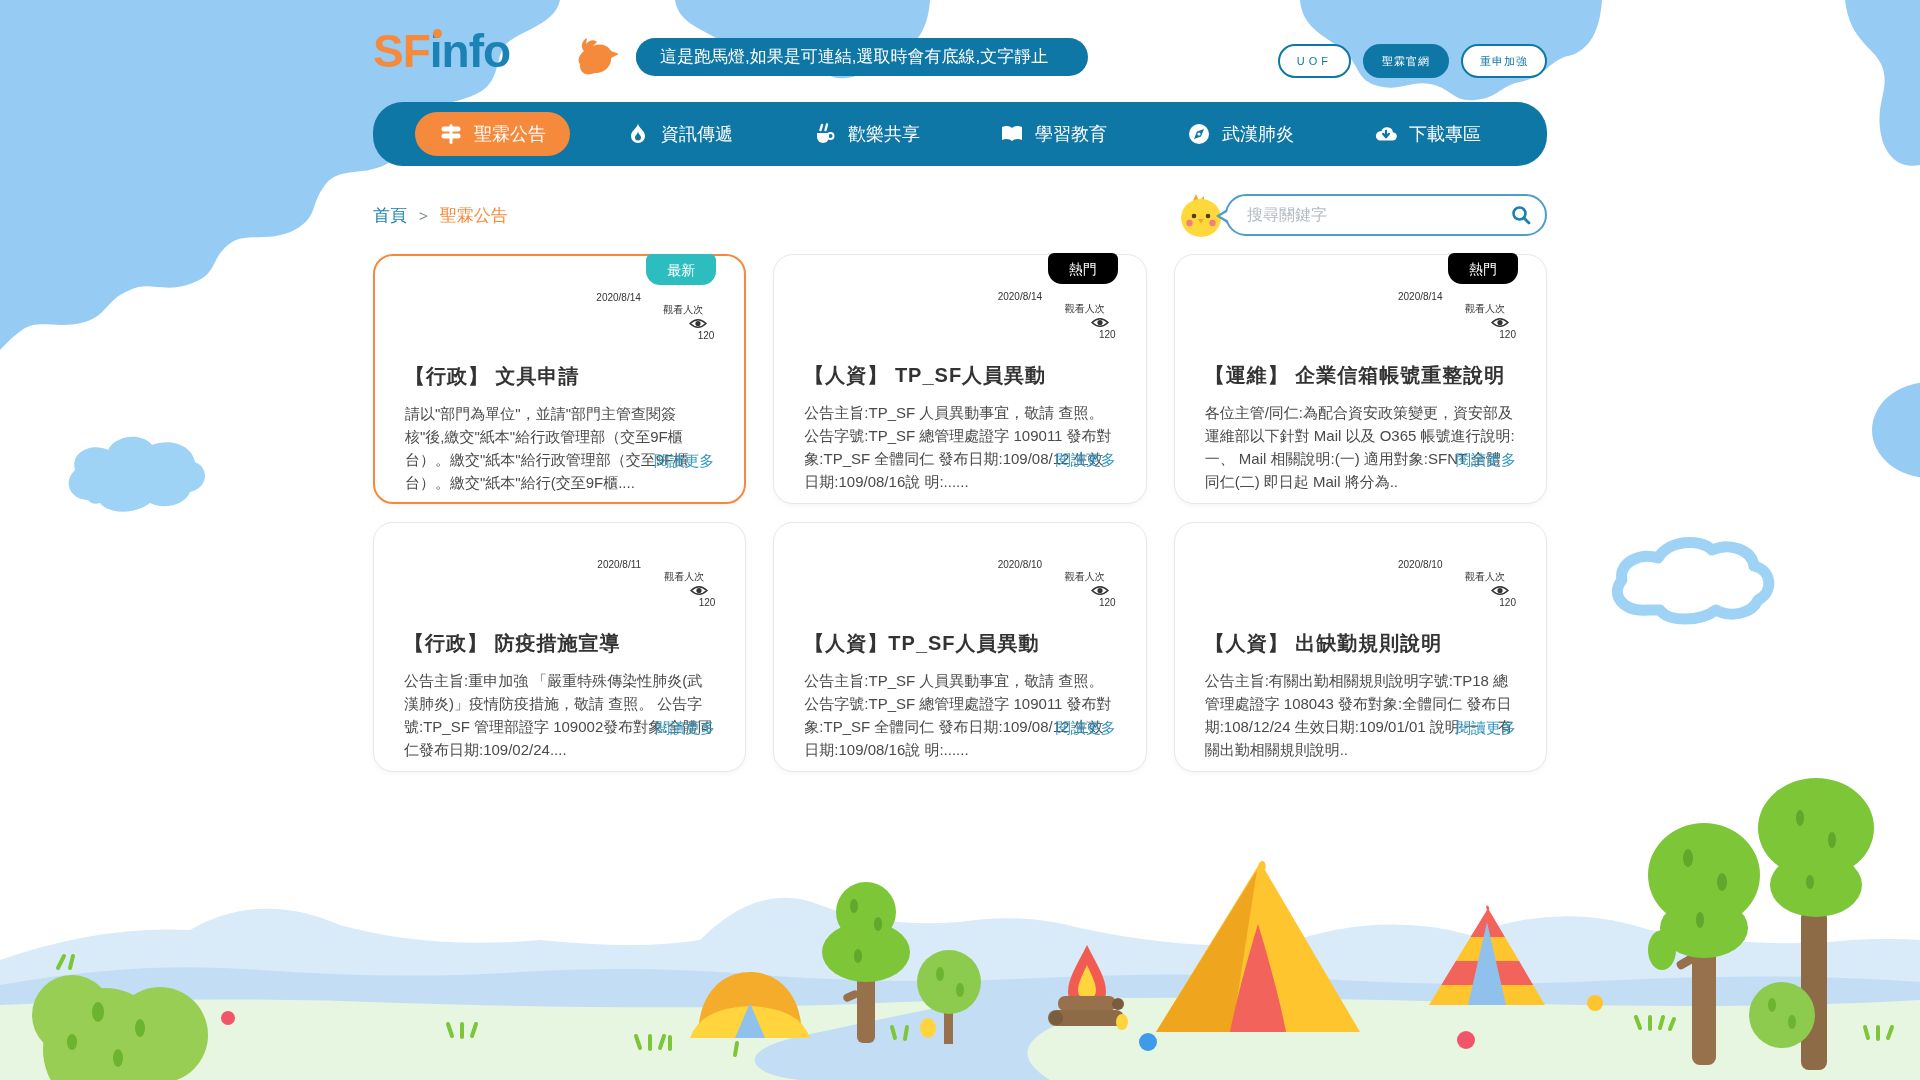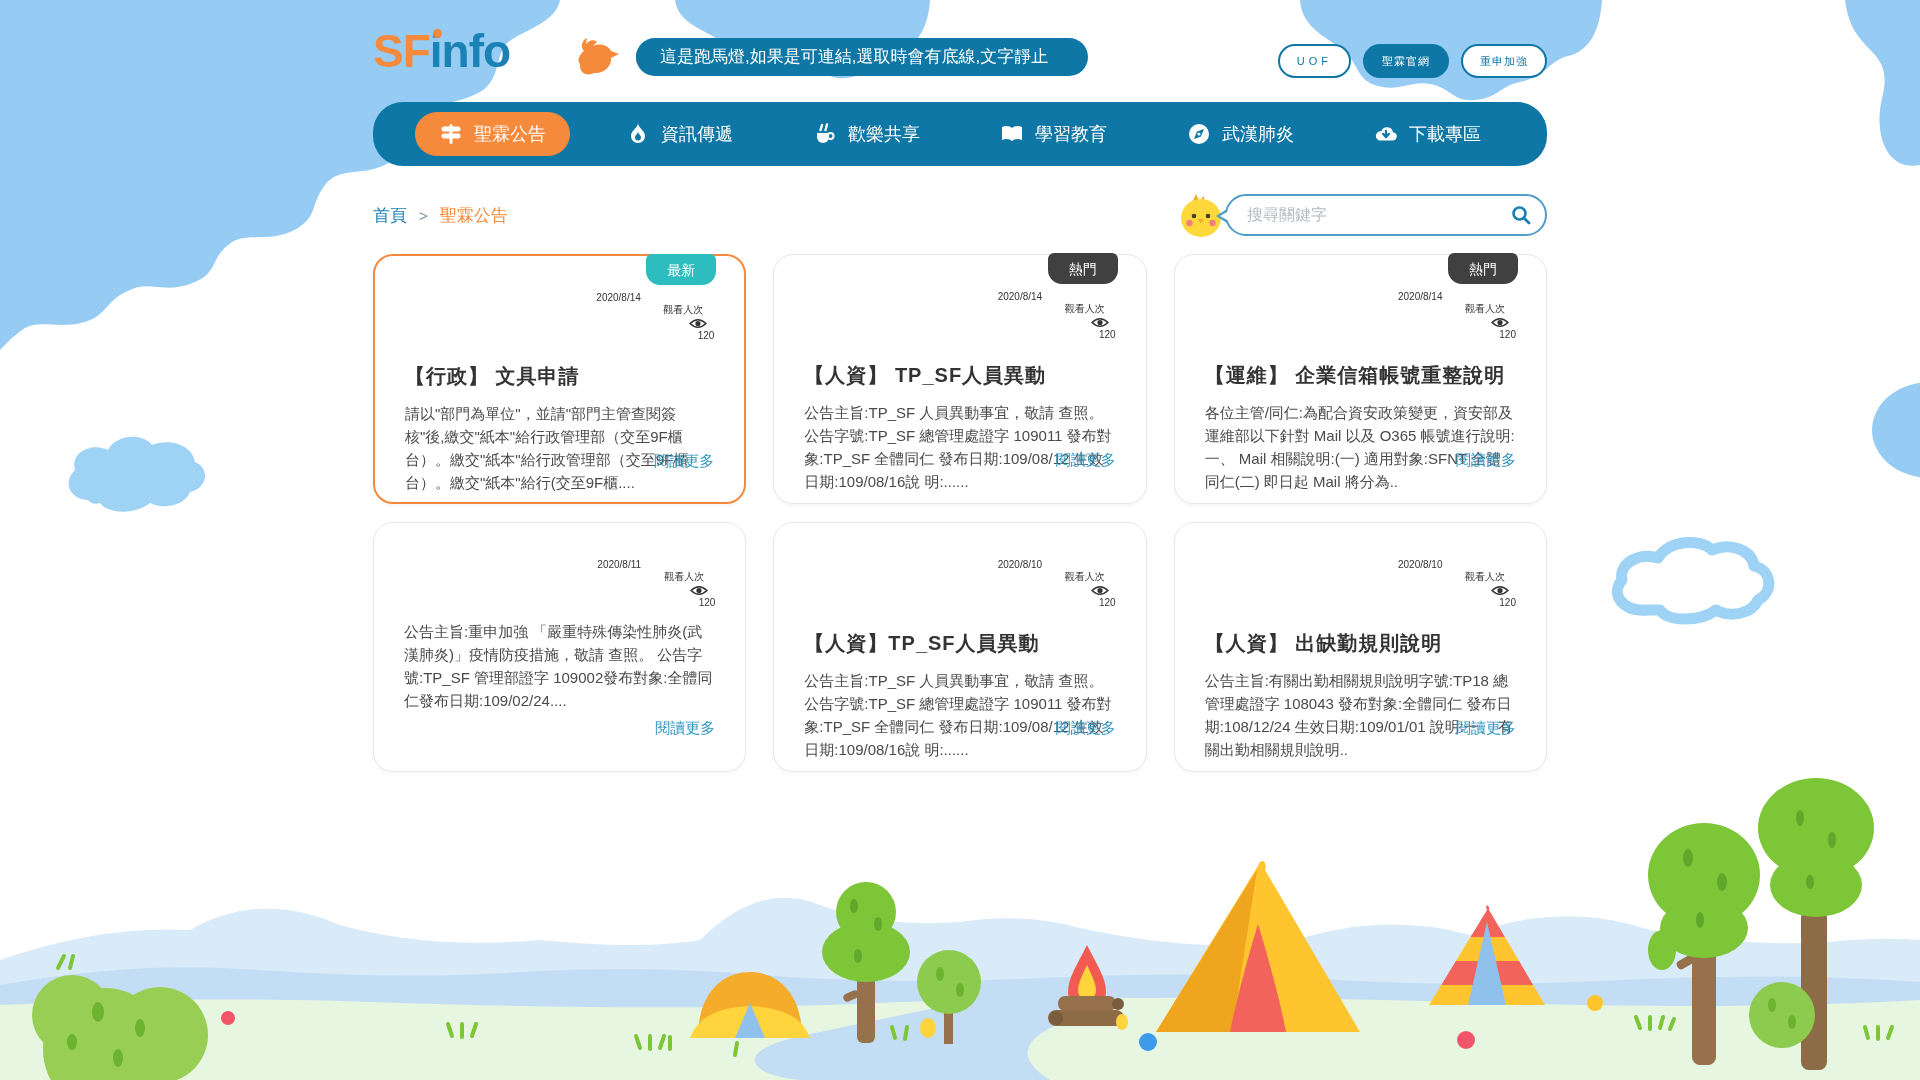--- a/index.html
+++ b/index.html
@@ -56,21 +56,21 @@
 
   
   .cards-grid { margin-top:16px; display:grid; grid-template-columns:repeat(3,1fr);
     column-gap:27px; row-gap:18px; }
   .card { position:relative; background:#fff; border:1px solid #E7E7EC; border-radius:20px;
     height:250px; padding:36px 30px 0 30px; box-shadow:0 2px 5px rgba(0,0,0,.04); }
   .card.highlight { border:2px solid #F68A3C; }
   .badge { position:absolute; top:-2px; right:28px; color:#fff; font-size:14px;
     padding:8px 21px 5px; border-radius:6px 6px 14px 14px; }
   .badge.new { background:#2EBDBE; }
-  .badge.hot { background:#404040; }
+  .badge.hot { background:#000000; }
   .card-meta { display:flex; align-items:flex-end; font-size:10px; color:#333;flex-direction:column; }
   .meta-date { width:118px; }
   .meta-views-label { margin-right:11px; }
   .eye { margin-right:7px; display:flex; }
   .card-title { margin-top:22px; font-size:20px; color:#333; letter-spacing:1px; }
   .card-body { margin-top:12px; font-size:15px; line-height:23px; color:#4A4A4A; }
   .read-more { position:absolute; right:30px; top:196px; color:#2D95C0; font-size:15px; cursor:pointer; }
 </style>
 </head>
 <body>
@@ -348,20 +348,21 @@
         <span class="meta-date">2020/8/11</span>
         <span class="meta-views-label">觀看人次</span>
         <span class="eye">
             <svg width="18" height="13" viewBox="0 0 18 13">
               <path d="M1,6.5 Q9,-1 17,6.5 Q9,14 1,6.5 Z" fill="none" stroke="#333" stroke-width="1.5"></path>
               <circle cx="9" cy="6.5" r="2.6" fill="#333"></circle>
             </svg>
           </span>
         <span>120</span>
       </div>
+      <h3 class="card-title">【行政】 防疫措施宣導</h3>
       <p class="card-body">公告主旨:重申加強 「嚴重特殊傳染性肺炎(武漢肺炎)」疫情防疫措施，敬請 查照。 公告字號:TP_SF 管理部證字 109002發布對象:全體同仁發布日期:109/02/24....</p>
       <div class="read-more">閱讀更多</div>
     </article>
 
     <article class="card">
       <div class="card-meta">
         <span class="meta-date">2020/8/10</span>
         <span class="meta-views-label">觀看人次</span>
         <span class="eye">
             <svg width="18" height="13" viewBox="0 0 18 13">

